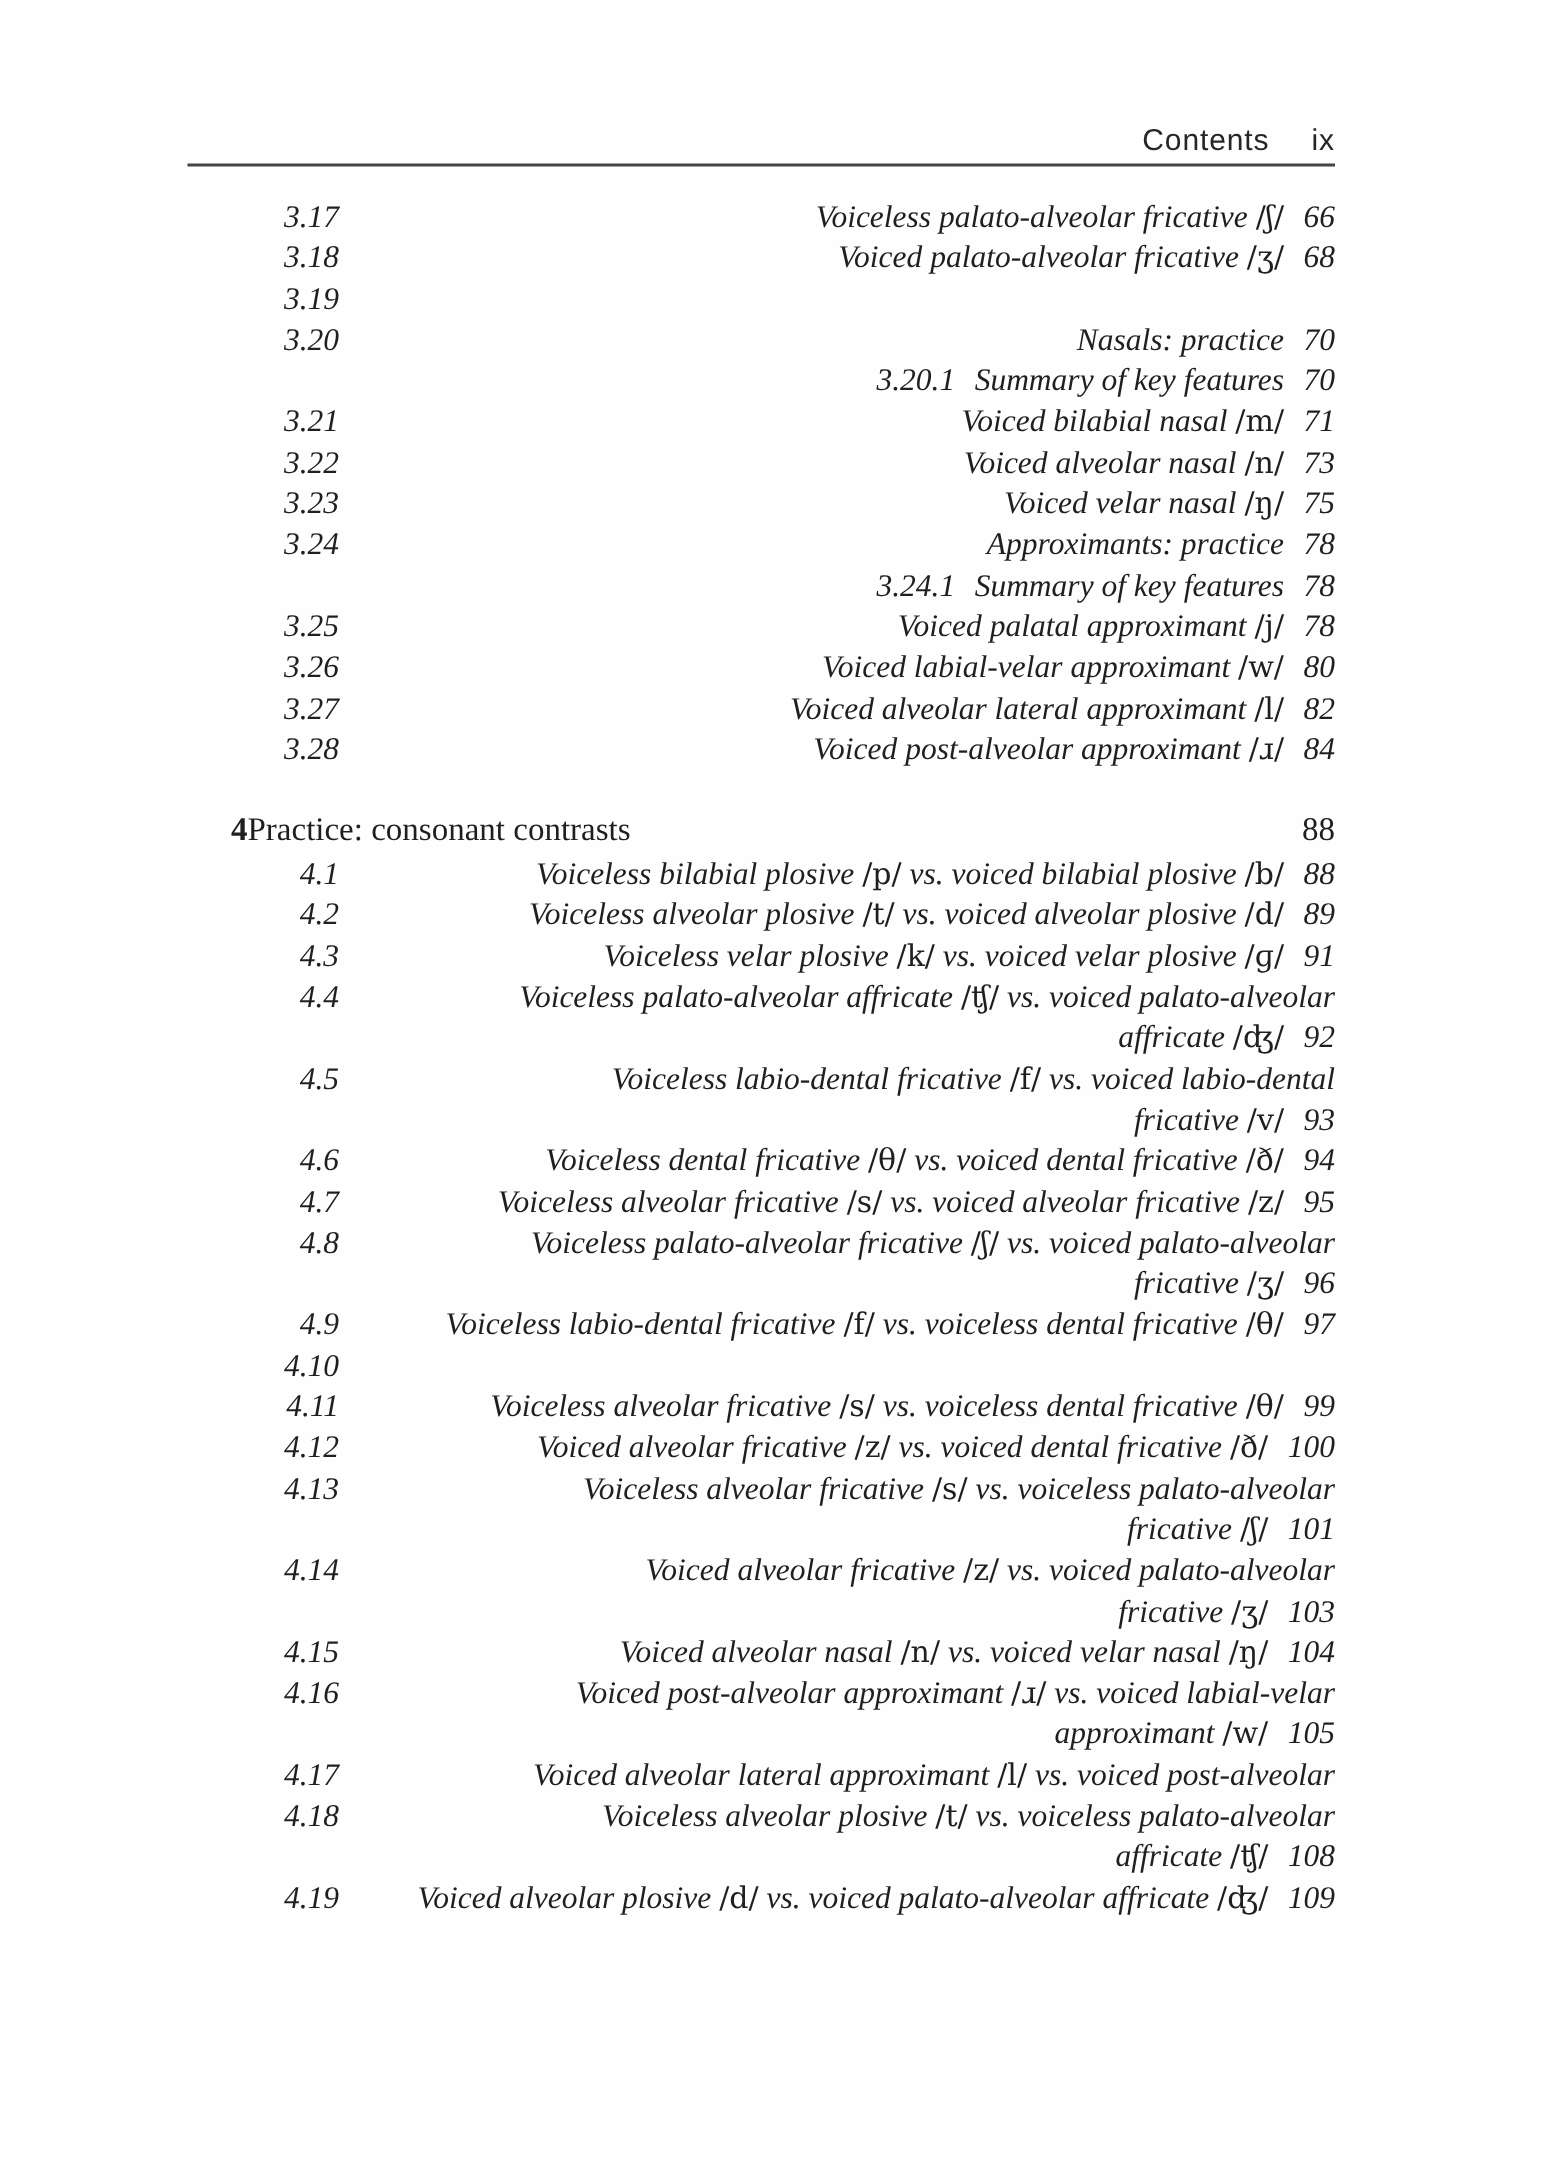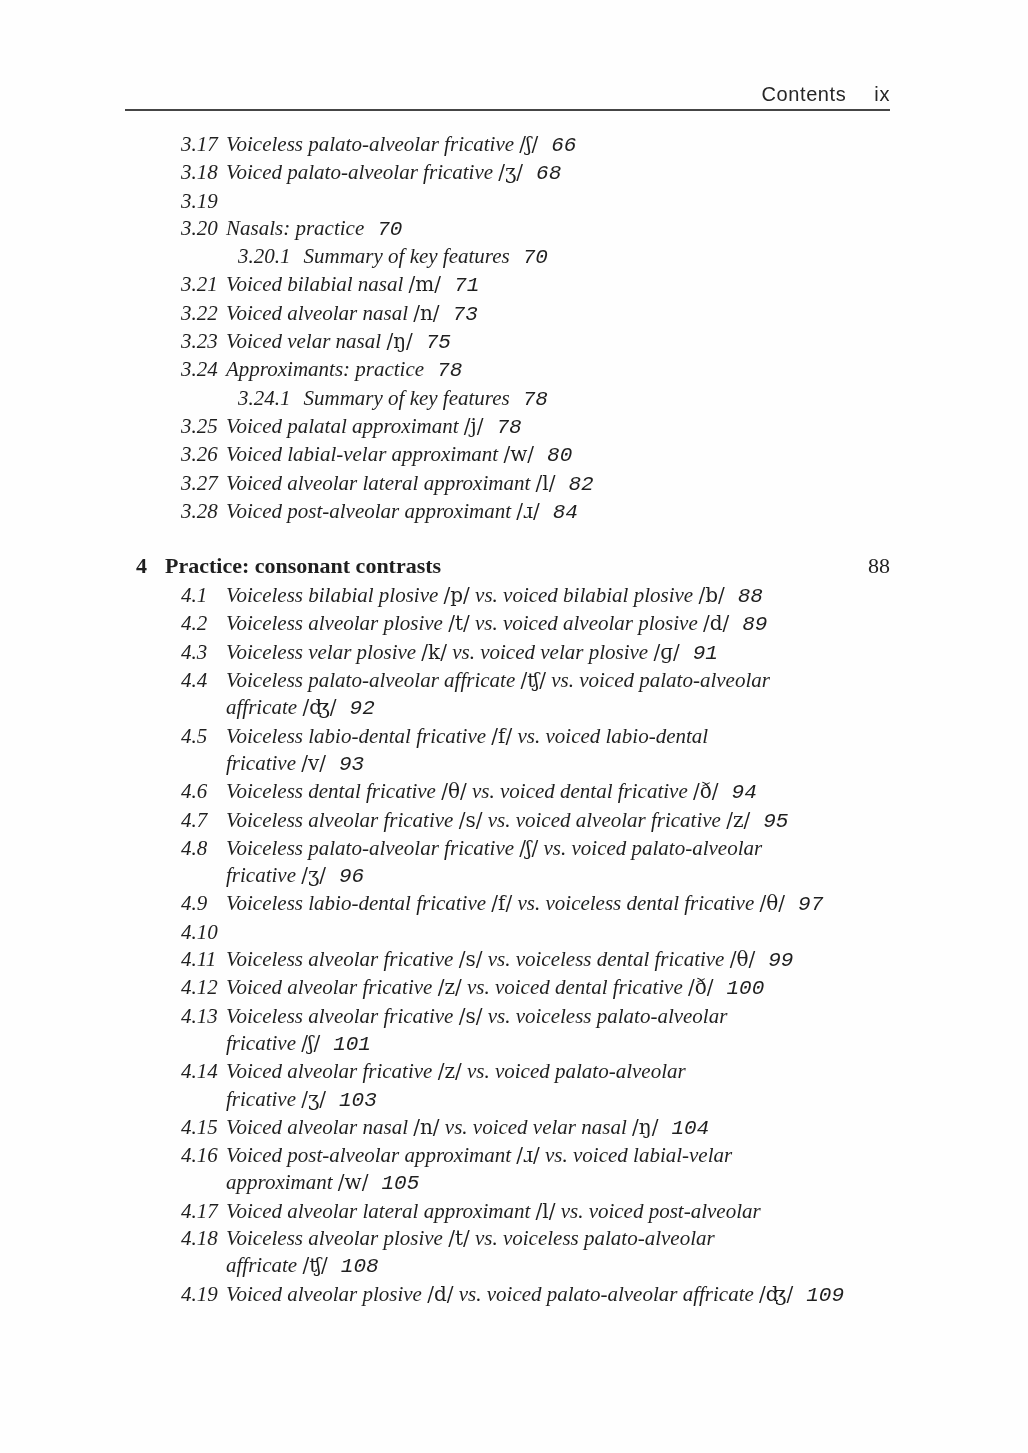--- a/index.html
+++ b/index.html
@@ -3,20 +3,21 @@
 <meta charset="utf-8">
 <style>
   html, body { margin: 0; padding: 0; background: #ffffff; }
   .page {
     position: relative;
     width: 1028px;
     height: 1453px;
     background: #fefefe;
     color: #1f1f1f;
     overflow: hidden;
+    text-align: right;
   }
   .content {
     position: absolute;
     left: 125px;
     top: 84px;
     width: 765px;
   }
   .header-row {
     display: flex;
     justify-content: flex-end;
@@ -45,32 +46,32 @@
   .toc-section + .toc-section { margin-top: 26px; }
   .chapter {
     display: flex;
     font-style: normal;
     font-size: 22px;
     line-height: 28px;
     margin-bottom: 2px;
     padding-left: 11px;
   }
   .ch-num { flex: 0 0 29px; font-weight: bold; }
-  .ch-title { font-weight: bold; }
+  .ch-title { font-weight: normal; }
   .ch-page { margin-left: auto; font-weight: normal; }
   .entry {
     display: flex;
     padding-left: 40px;
     white-space: nowrap;
   }
   .entry .num { flex: 0 0 45px; margin-left: 16px; }
   .entry .body { flex: 1 1 auto; min-width: 0; }
   .entry.sub { padding-left: 85px; }
   .entry.sub .sub-num { margin-right: 13px; margin-left: 28px; }
-  .pageno { margin-left: 13px; font-family: Liberation Mono, monospace; }
+  .pageno { margin-left: 13px; }
   .phon {
     font-style: normal;
     font-family: "DejaVu Serif", "DejaVu Sans", serif;
     font-size: 20px;
   }
 </style>
 </head>
 <body>
 
 <div class="page">

